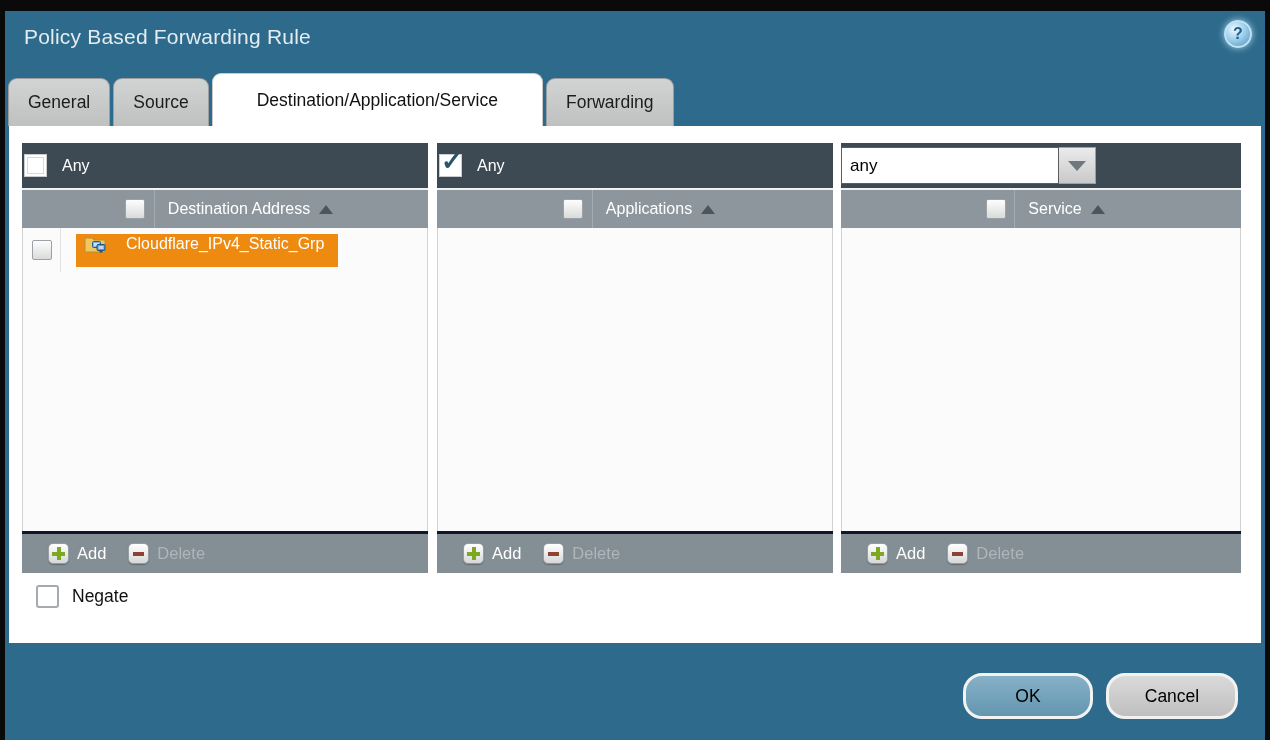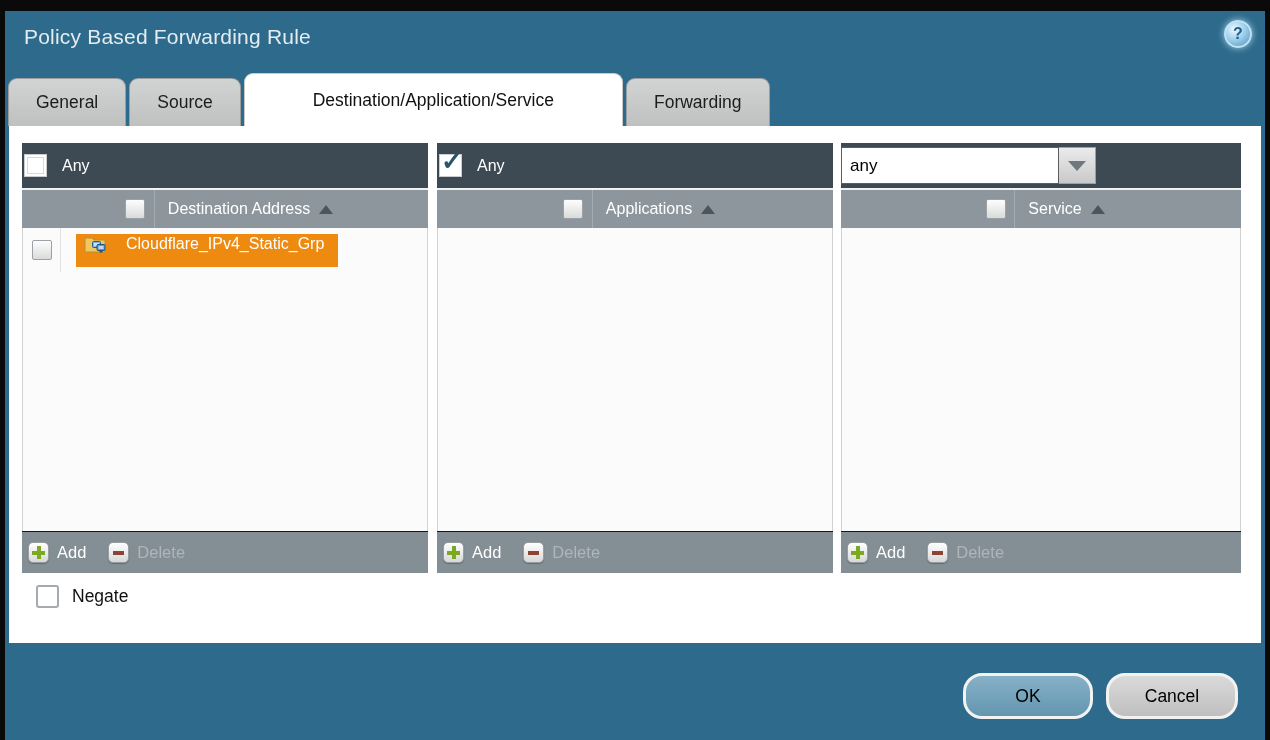--- a/index.html
+++ b/index.html
@@ -12,22 +12,22 @@
   .help { position:absolute; right:13px; top:9px; width:28px; height:28px; border-radius:50%;
           background:radial-gradient(circle at 35% 30%, #eef8fe 0%, #9fd0ec 45%, #4e93bf 100%);
           border:2px solid #bfe2f4; box-shadow:0 0 7px rgba(180,225,250,.9);
           display:flex; align-items:center; justify-content:center;
           color:#1d618d; font-weight:bold; font-size:16px; cursor:pointer; }
 
   
   .tabs { position:absolute; left:3px; top:62px; height:53px; display:flex; align-items:flex-end; gap:3px; z-index:3; }
   .tab { background:linear-gradient(#d2d4d4,#bfc1c1); border:1px solid #9b9f9f; border-bottom:none;
          border-radius:9px 9px 0 0; height:48px; display:flex; align-items:center;
-         padding:0 27px; font-size:17.5px; color:#1c1c1c; cursor:pointer; white-space:nowrap; }
-  .tab.active { background:#fff; height:53px; border-color:#c9c9c9; color:#111; padding:0 68px; }
+         padding:0 19px; font-size:17.5px; color:#1c1c1c; cursor:pointer; white-space:nowrap; }
+  .tab.active { background:#fff; height:53px; border-color:#c9c9c9; color:#111; padding:0 44px; }
 
   
   .content { position:absolute; left:4px; top:115px; width:1252px; height:517px; background:#fff; z-index:2; }
 
   .col { position:absolute; top:17px; height:430px; display:flex; flex-direction:column; }
   .col1 { left:13px;  width:406px; }
   .col2 { left:428px; width:396px; }
   .col3 { left:832px; width:400px; }
 
   .row-any { height:45px; background:#3d4a54; display:flex; align-items:center; padding-left:2px; flex:0 0 auto; }
@@ -39,22 +39,22 @@
                  border-right:1px solid #a4acb1; flex:0 0 auto; }
   .head-label { color:#fff; font-size:16px; margin-left:13px; display:flex; align-items:center; gap:9px; cursor:pointer; }
 
   .col-list { flex:1 1 auto; background:#fbfbfb; border-left:1px solid #d2d2d2; border-right:1px solid #d2d2d2; overflow:hidden; }
   .list-row { height:44px; display:flex; align-items:center; }
   .row-cbcell { width:38px; height:100%; display:flex; align-items:center; justify-content:center;
                 border-right:1px solid #e2e2e2; flex:0 0 auto; }
   .orange-item { display:inline-flex; align-items:center; gap:19px; margin-left:15px; height:33px;
                  background:#ee8a10; color:#fff; font-size:16px; padding:0 14px 12px 8px; cursor:pointer; }
 
-  .col-foot { height:42px; background:#848e95; border-top:1px solid #0f172a; display:flex; align-items:center;
-              padding-left:6px; gap:22px; flex:0 0 auto; }
+  .col-foot { height:42px; background:#848e95; border-top:3px solid #0f172a; display:flex; align-items:center;
+              padding-left:26px; gap:22px; flex:0 0 auto; }
   .action { display:inline-flex; align-items:center; gap:8px; font-size:16.5px; color:#fff; cursor:pointer; }
   .action.disabled { color:#aeb6bb; cursor:default; }
   .icon-btn { position:relative; width:21px; height:21px; border-radius:5px;
               background:linear-gradient(#ffffff,#d6d8d8); border:1px solid #979da1;
               box-shadow:0 1px 1px rgba(0,0,0,.25); flex:0 0 auto; }
   .icon-btn.plus::before  { content:""; position:absolute; left:3px; right:3px; top:8px; height:4px; background:#7da821; }
   .icon-btn.plus::after   { content:""; position:absolute; top:3px; bottom:3px; left:8px; width:4px; background:#7da821; }
   .icon-btn.minus::before { content:""; position:absolute; left:4px; right:4px; top:8px; height:4px; background:#8e4236; }
 
   

